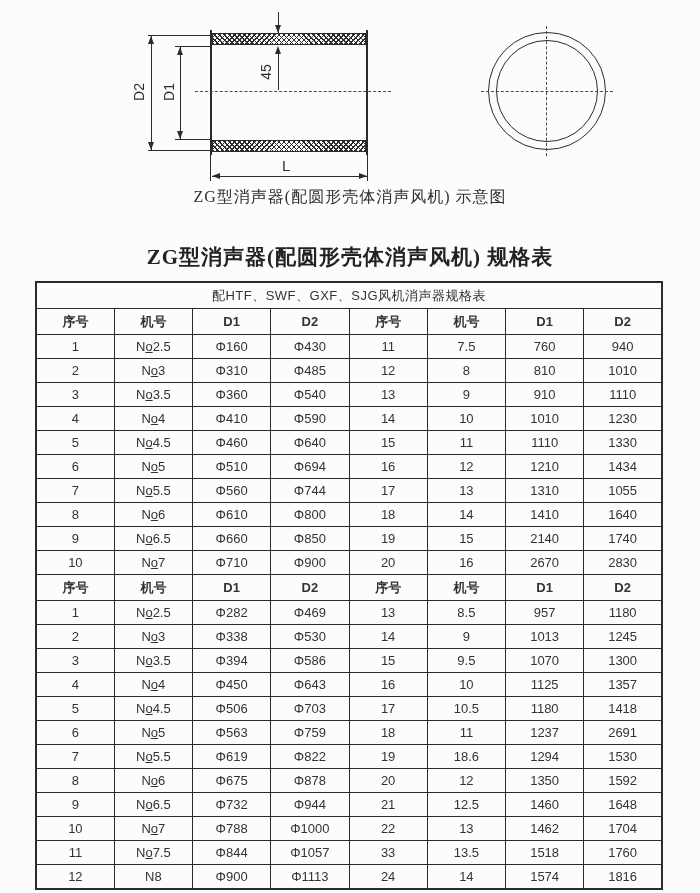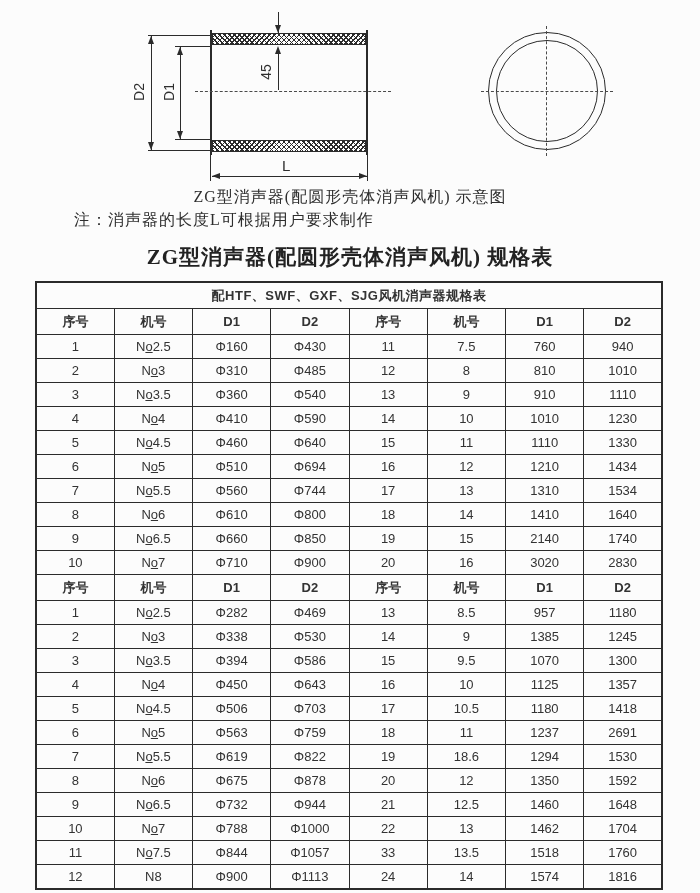--- a/index.html
+++ b/index.html
@@ -47,21 +47,21 @@
   
   .spec-wrap{position:absolute;top:281px;left:35px;width:628px;}
   table.spec{
     width:100%;border-collapse:collapse;table-layout:fixed;
     border:2px solid #2b2b2b;
   }
   table.spec td{
     border:1.5px solid #2b2b2b;text-align:center;vertical-align:middle;
     font-size:13px;color:#333;padding:0;height:23px;overflow:hidden;white-space:nowrap;
   }
-  table.spec td.section{height:25px;font-weight:bold;font-size:13px;letter-spacing:.5px;}
+  table.spec td.section{height:25px;font-weight:normal;font-size:13px;letter-spacing:.5px;}
   table.spec td.colhead{height:25px;font-weight:bold;}
   .nu{text-decoration:underline;}
 </style>
 </head>
 <body>
 
 <div class="page">
 
   <div>
 
@@ -102,21 +102,20 @@
   </div>
 
   <div>
     <div class="circle" style="left:488px;top:32px;width:118px;height:118px;"></div>
     <div class="circle" style="left:496px;top:40px;width:102px;height:102px;"></div>
     <div class="dashln-h" style="left:481px;top:91px;width:132px;"></div>
     <div class="dashln-v" style="left:546px;top:26px;height:130px;"></div>
   </div>
 
   <div class="caption">ZG型消声器(配圆形壳体消声风机) 示意图</div>
-  <div class="note">注：消声器的长度L可根据用户要求制作</div>
   <div class="doc-title">ZG型消声器(配圆形壳体消声风机) 规格表</div>
 
   <div class="spec-wrap">
     <table class="spec" id="spec-table">
       <colgroup>
         <col style="width:12.5%">
           <col style="width:12.5%">
           <col style="width:12.5%">
           <col style="width:12.5%">
         <col style="width:12.5%">
@@ -199,21 +198,21 @@
             <td>1434</td>
           </tr>
           <tr>
             <td>7</td>
             <td>N<span class="nu">o</span>5.5</td>
             <td>Φ560</td>
             <td>Φ744</td>
             <td>17</td>
             <td>13</td>
             <td>1310</td>
-            <td>1534</td>
+            <td>1055</td>
           </tr>
           <tr>
             <td>8</td>
             <td>N<span class="nu">o</span>6</td>
             <td>Φ610</td>
             <td>Φ800</td>
             <td>18</td>
             <td>14</td>
             <td>1410</td>
             <td>1640</td>
@@ -228,21 +227,21 @@
             <td>2140</td>
             <td>1740</td>
           </tr>
           <tr>
             <td>10</td>
             <td>N<span class="nu">o</span>7</td>
             <td>Φ710</td>
             <td>Φ900</td>
             <td>20</td>
             <td>16</td>
-            <td>3020</td>
+            <td>2670</td>
             <td>2830</td>
           </tr>
           <tr>
             <td class="colhead">序号</td>
             <td class="colhead">机号</td>
             <td class="colhead">D1</td>
             <td class="colhead">D2</td>
             <td class="colhead">序号</td>
             <td class="colhead">机号</td>
             <td class="colhead">D1</td>
@@ -258,21 +257,21 @@
             <td>957</td>
             <td>1180</td>
           </tr>
           <tr>
             <td>2</td>
             <td>N<span class="nu">o</span>3</td>
             <td>Φ338</td>
             <td>Φ530</td>
             <td>14</td>
             <td>9</td>
-            <td>1385</td>
+            <td>1013</td>
             <td>1245</td>
           </tr>
           <tr>
             <td>3</td>
             <td>N<span class="nu">o</span>3.5</td>
             <td>Φ394</td>
             <td>Φ586</td>
             <td>15</td>
             <td>9.5</td>
             <td>1070</td>

